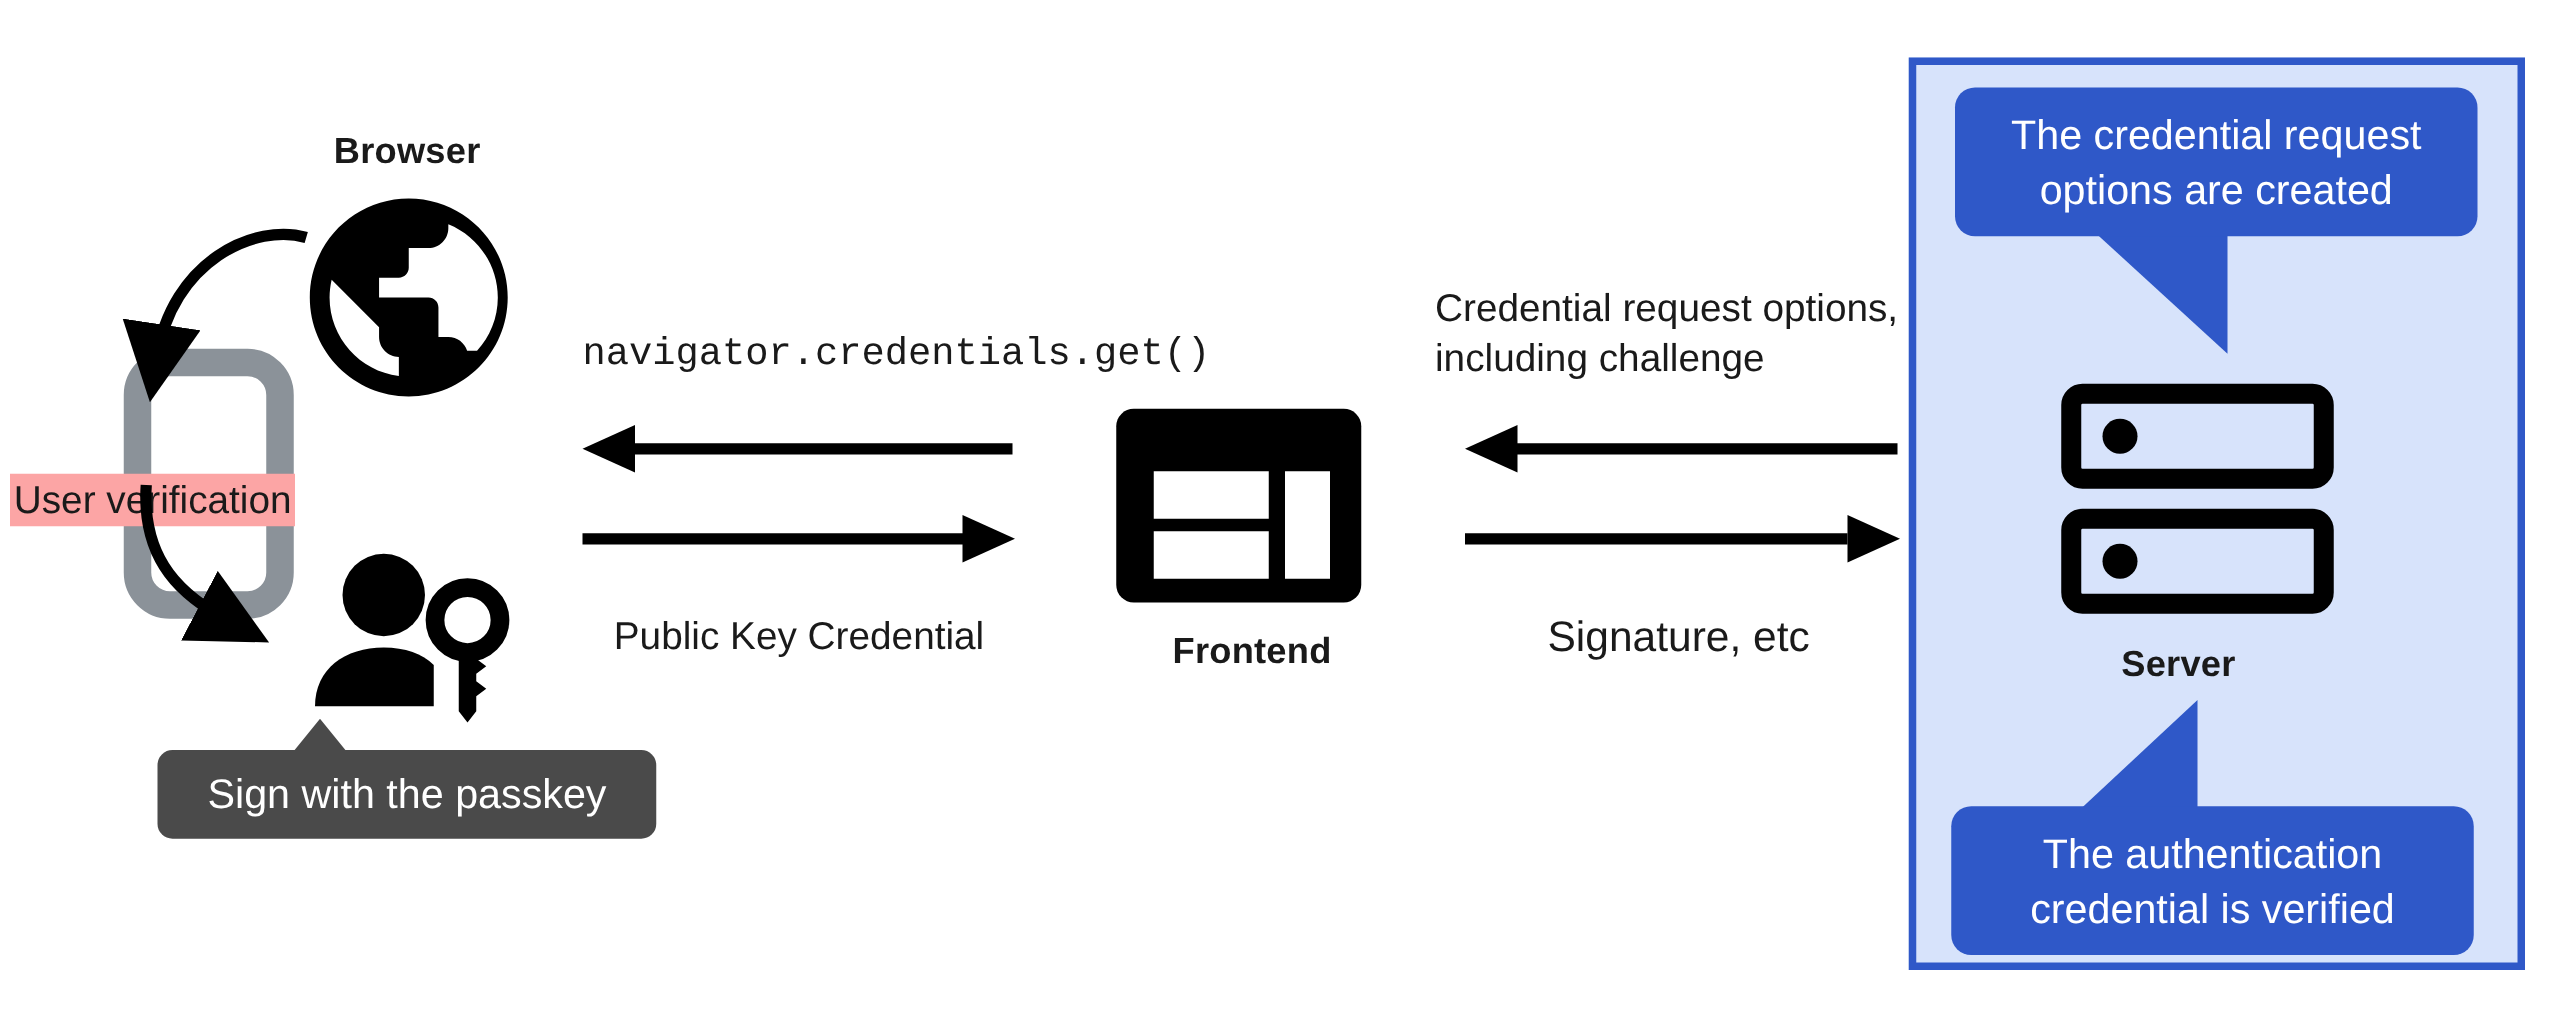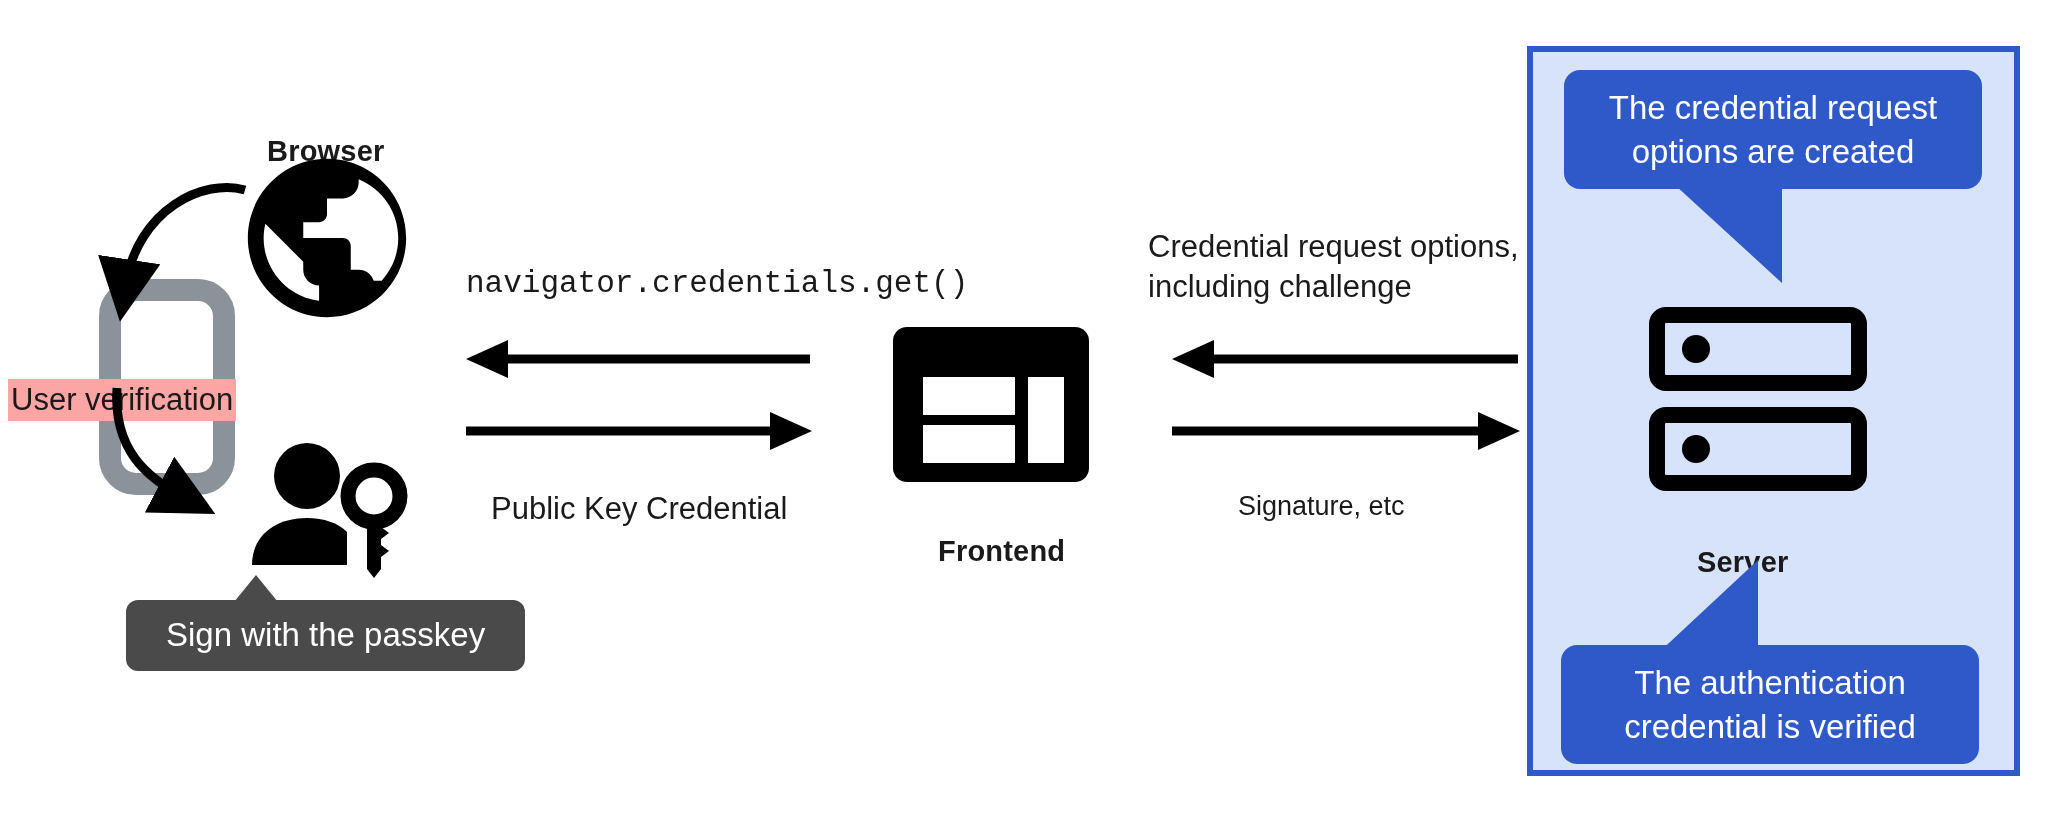--- a/index.html
+++ b/index.html
@@ -23,21 +23,20 @@
   .label {
     color: #1a1a1a;
     font-family: "Liberation Sans", sans-serif;
     font-weight: 400;
     line-height: 1.28;
     white-space: pre-line;
   }
   .label-bold {
     font-weight: 700;
     letter-spacing: .2px;
-    margin-top: 30px;
   }
   .label-mono {
     font-family: "Liberation Mono", monospace;
     font-weight: 400;
     color: #1a1a1a;
   }
 
   
   #server-panel {
     left: 1527px;
@@ -167,21 +166,21 @@
     <svg width="360" height="105" viewBox="0 0 360 105">
 
       <line x1="352" y1="21" x2="42" y2="21" stroke="#000000" stroke-width="9"></line>
       <path d="M6 21 L48 2 L48 40 Z" fill="#000000"></path>
 
       <line x1="6" y1="93" x2="312" y2="93" stroke="#000000" stroke-width="9"></line>
       <path d="M354 93 L312 74 L312 112 Z" fill="#000000"></path>
     </svg>
   </div>
 
-  <div class="abs label" style="left:1238px; top:489px; font-size:27px;">Signature, etc</div>
+  <div class="abs label" style="left:1238px; top:489px; font-size:34px;">Signature, etc</div>
 
   <div class="abs" style="left:1664px; top:175px; width:140px; height:110px; z-index:3;">
     <svg width="140" height="110" viewBox="0 0 140 110">
       <path d="M0 0 L118 0 L118 108 Z" fill="#2f58c8"></path>
     </svg>
   </div>
   <div class="abs callout" style="left:1564px; top:70px; width:418px; z-index:4;">The credential request
 options are created</div>
 
   <div class="abs" style="left:1650px; top:308px; width:216px; height:182px;">

